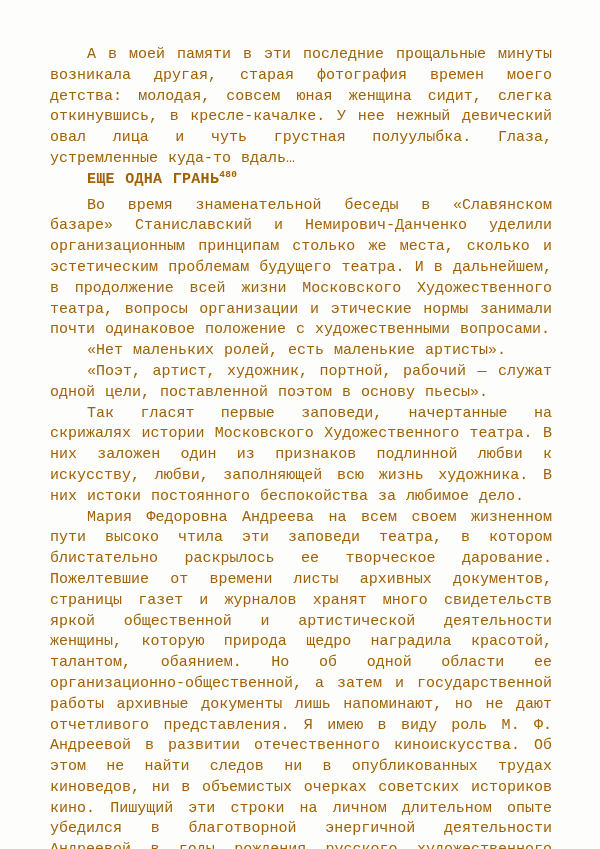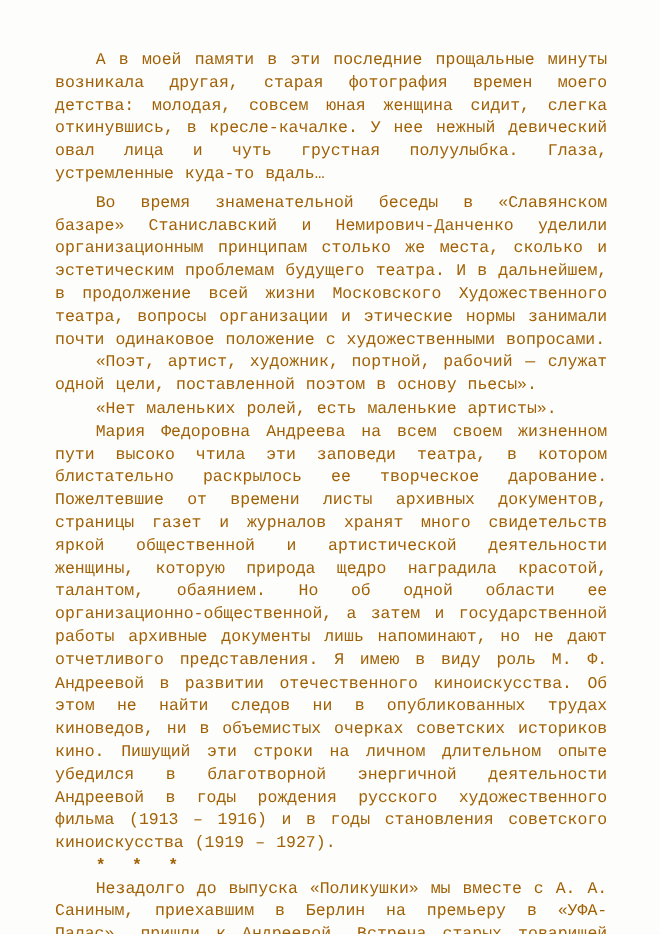--- a/index.html
+++ b/index.html
@@ -66,24 +66,26 @@
   }
 </style>
 </head>
 <body>
 
 <div class="page">
 
   <p class="opening-paragraph">А в моей памяти в эти последние прощальные минуты возникала другая, старая фотография времен моего детства: молодая, совсем юная женщина сидит, слегка откинувшись, в кресле-качалке. У нее нежный девический овал лица и чуть грустная полуулыбка. Глаза, устремленные куда-то вдаль…</p>
 
   <div class="article-heading">
+    <p class="article-title"><span>ЕЩЕ ОДНА ГРАНЬ</span><sup>480</sup></p>
   </div>
 
   <p>Во время знаменательной беседы в «Славянском базаре» Станиславский и Немирович-Данченко уделили организационным принципам столько же места, сколько и эстетическим проблемам будущего театра. И в дальнейшем, в продолжение всей жизни Московского Художественного театра, вопросы организации и этические нормы занимали почти одинаковое положение с художественными вопросами.</p>
+  <p>«Нет маленьких ролей, есть маленькие артисты».</p>
   <p>«Поэт, артист, художник, портной, рабочий — служат одной цели, поставленной поэтом в основу пьесы».</p>
-  <p>«Нет маленьких ролей, есть маленькие артисты».</p>
+  <p>Так гласят первые заповеди, начертанные на скрижалях истории Московского Художественного театра. В них заложен один из признаков подлинной любви к искусству, любви, заполняющей всю жизнь художника. В них истоки постоянного беспокойства за любимое дело.</p>
   <p>Мария Федоровна Андреева на всем своем жизненном пути высоко чтила эти заповеди театра, в котором блистательно раскрылось ее творческое дарование. Пожелтевшие от времени листы архивных документов, страницы газет и журналов хранят много свидетельств яркой общественной и артистической деятельности женщины, которую природа щедро наградила красотой, талантом, обаянием. Но об одной области ее организационно-общественной, а затем и государственной работы архивные документы лишь напоминают, но не дают отчетливого представления. Я имею в виду роль М. Ф. Андреевой в развитии отечественного киноискусства. Об этом не найти следов ни в опубликованных трудах киноведов, ни в объемистых очерках советских историков кино. Пишущий эти строки на личном длительном опыте убедился в благотворной энергичной деятельности Андреевой в годы рождения русского художественного фильма (1913 – 1916) и в годы становления советского киноискусства (1919 – 1927).</p>
 
   <p class="section-separator">* * *</p>
 
   <p>Незадолго до выпуска «Поликушки» мы вместе с А. А. Саниным, приехавшим в Берлин на премьеру в «УФА-Палас», пришли к Андреевой. Встреча старых товарищей по Московскому Художественному театру была очень трогательной.</p>
 
 </div>
 
 </body></html>

